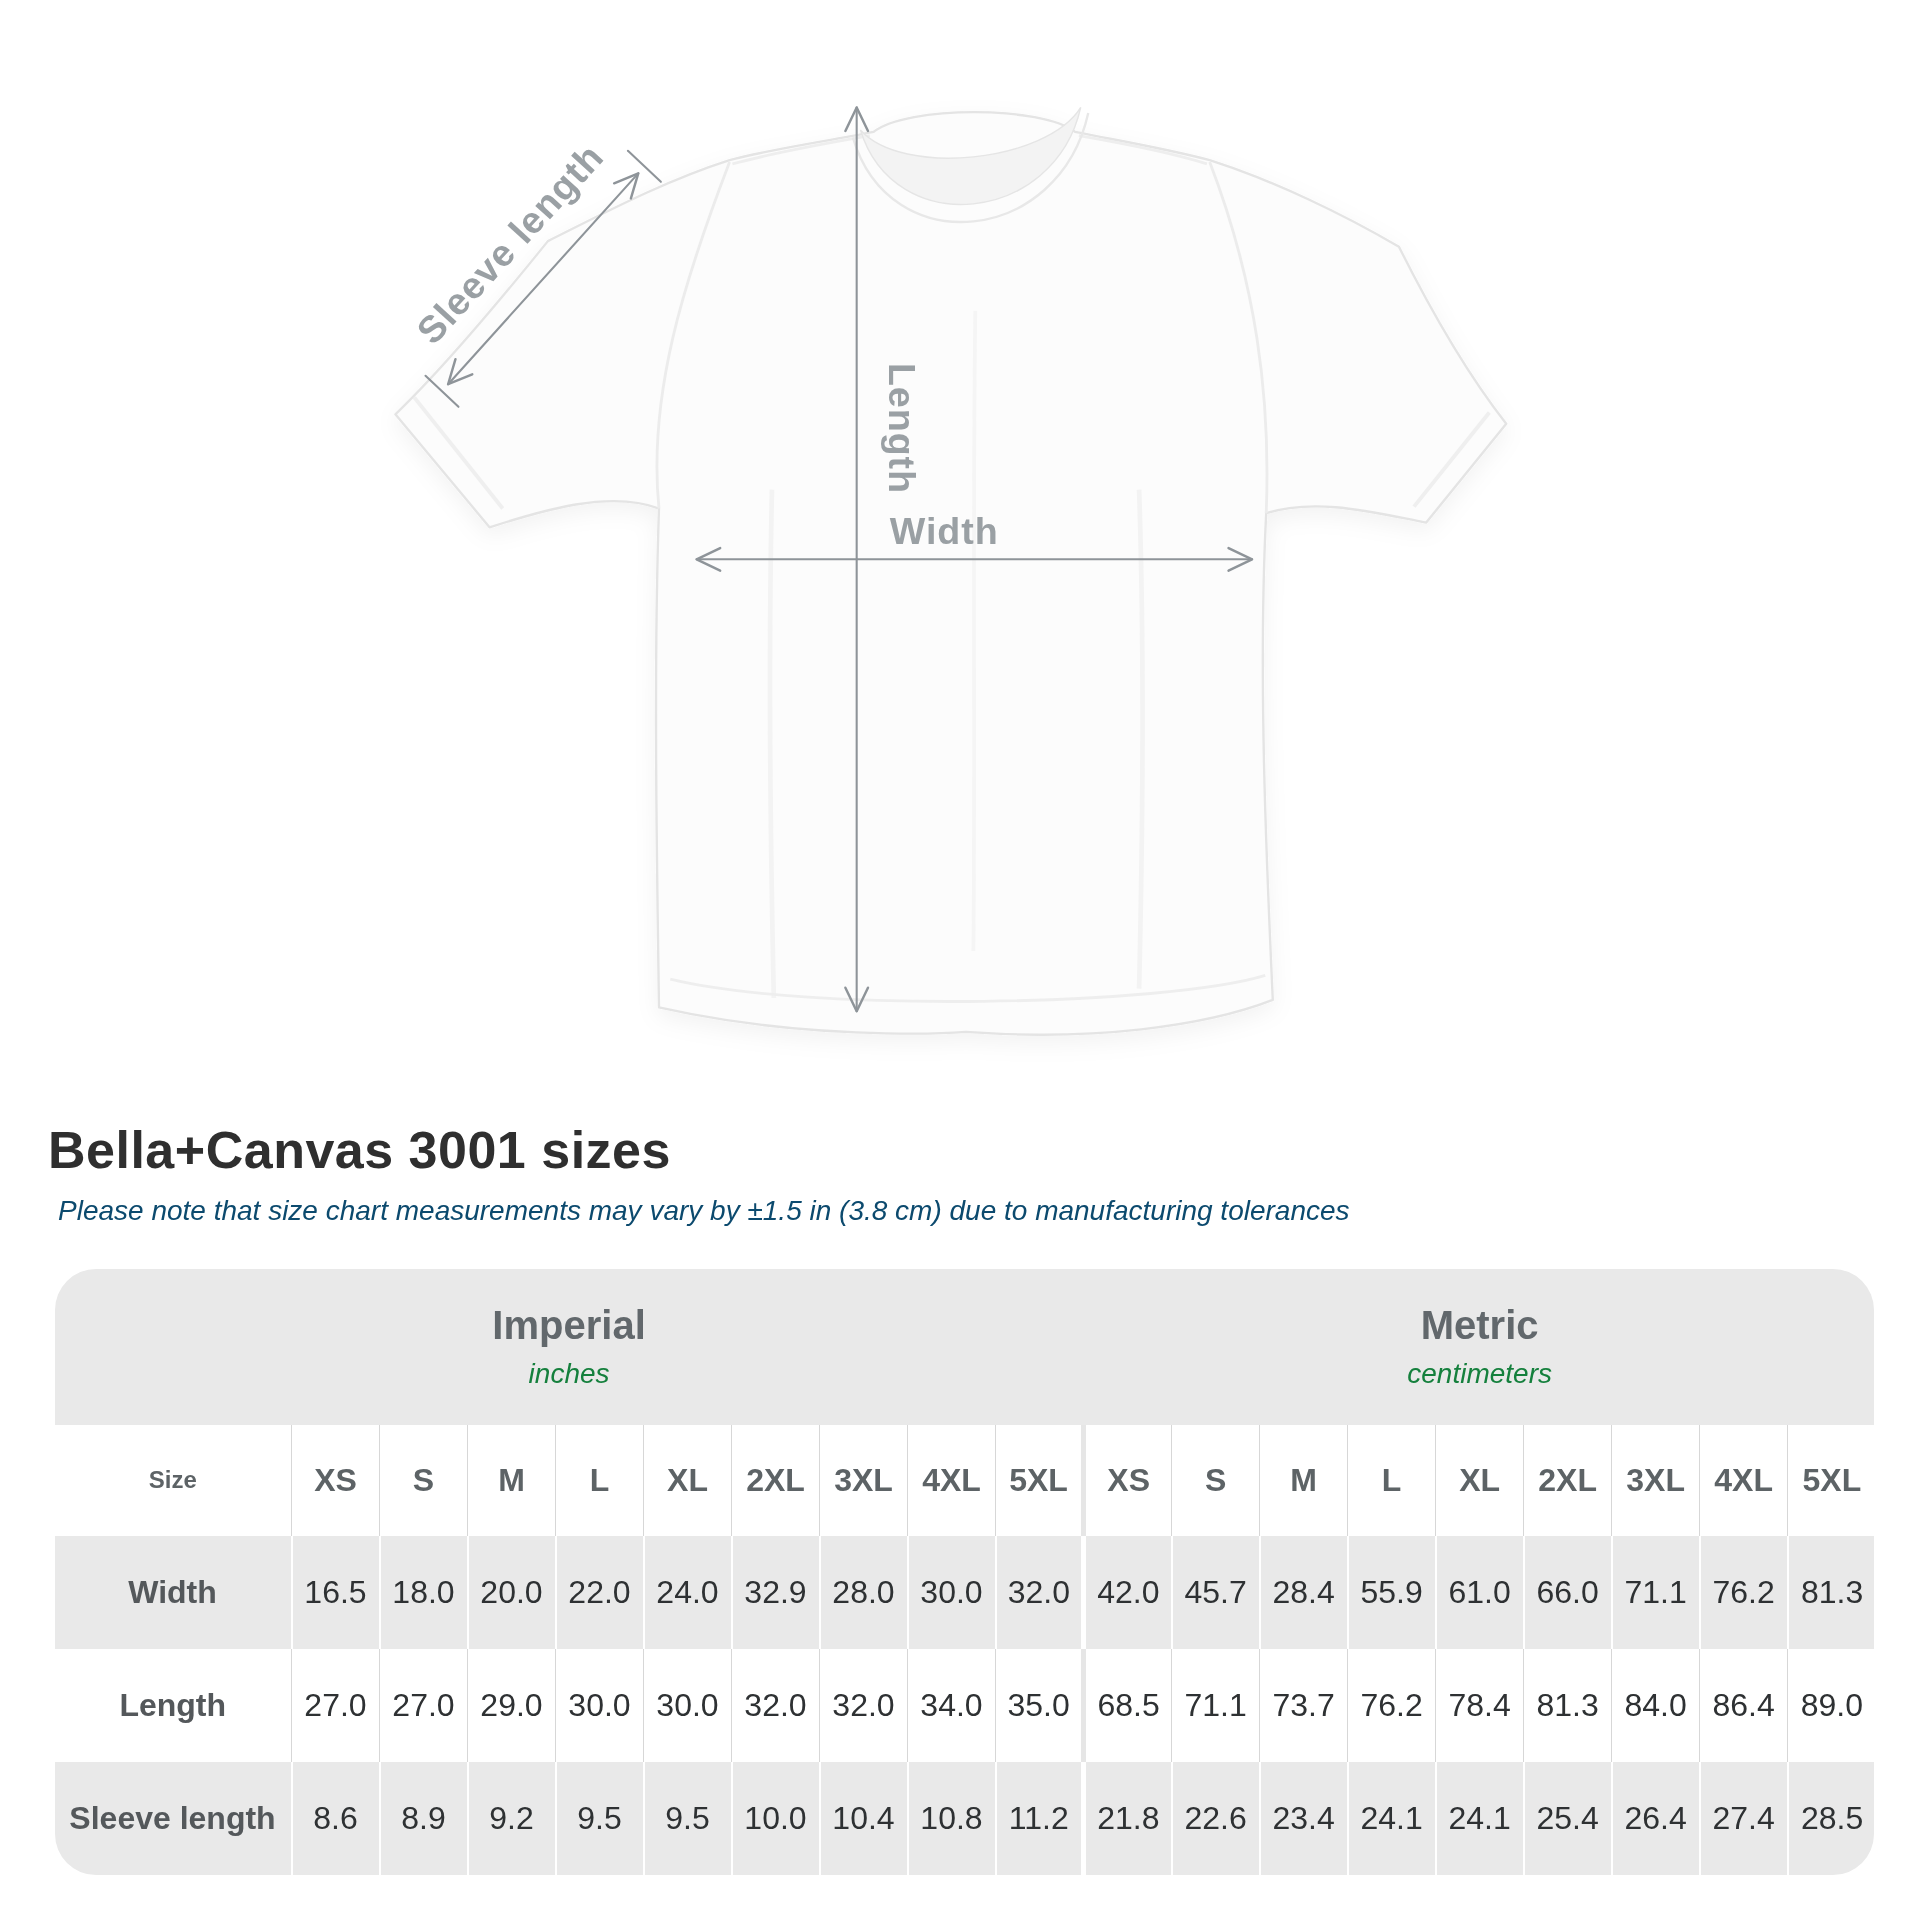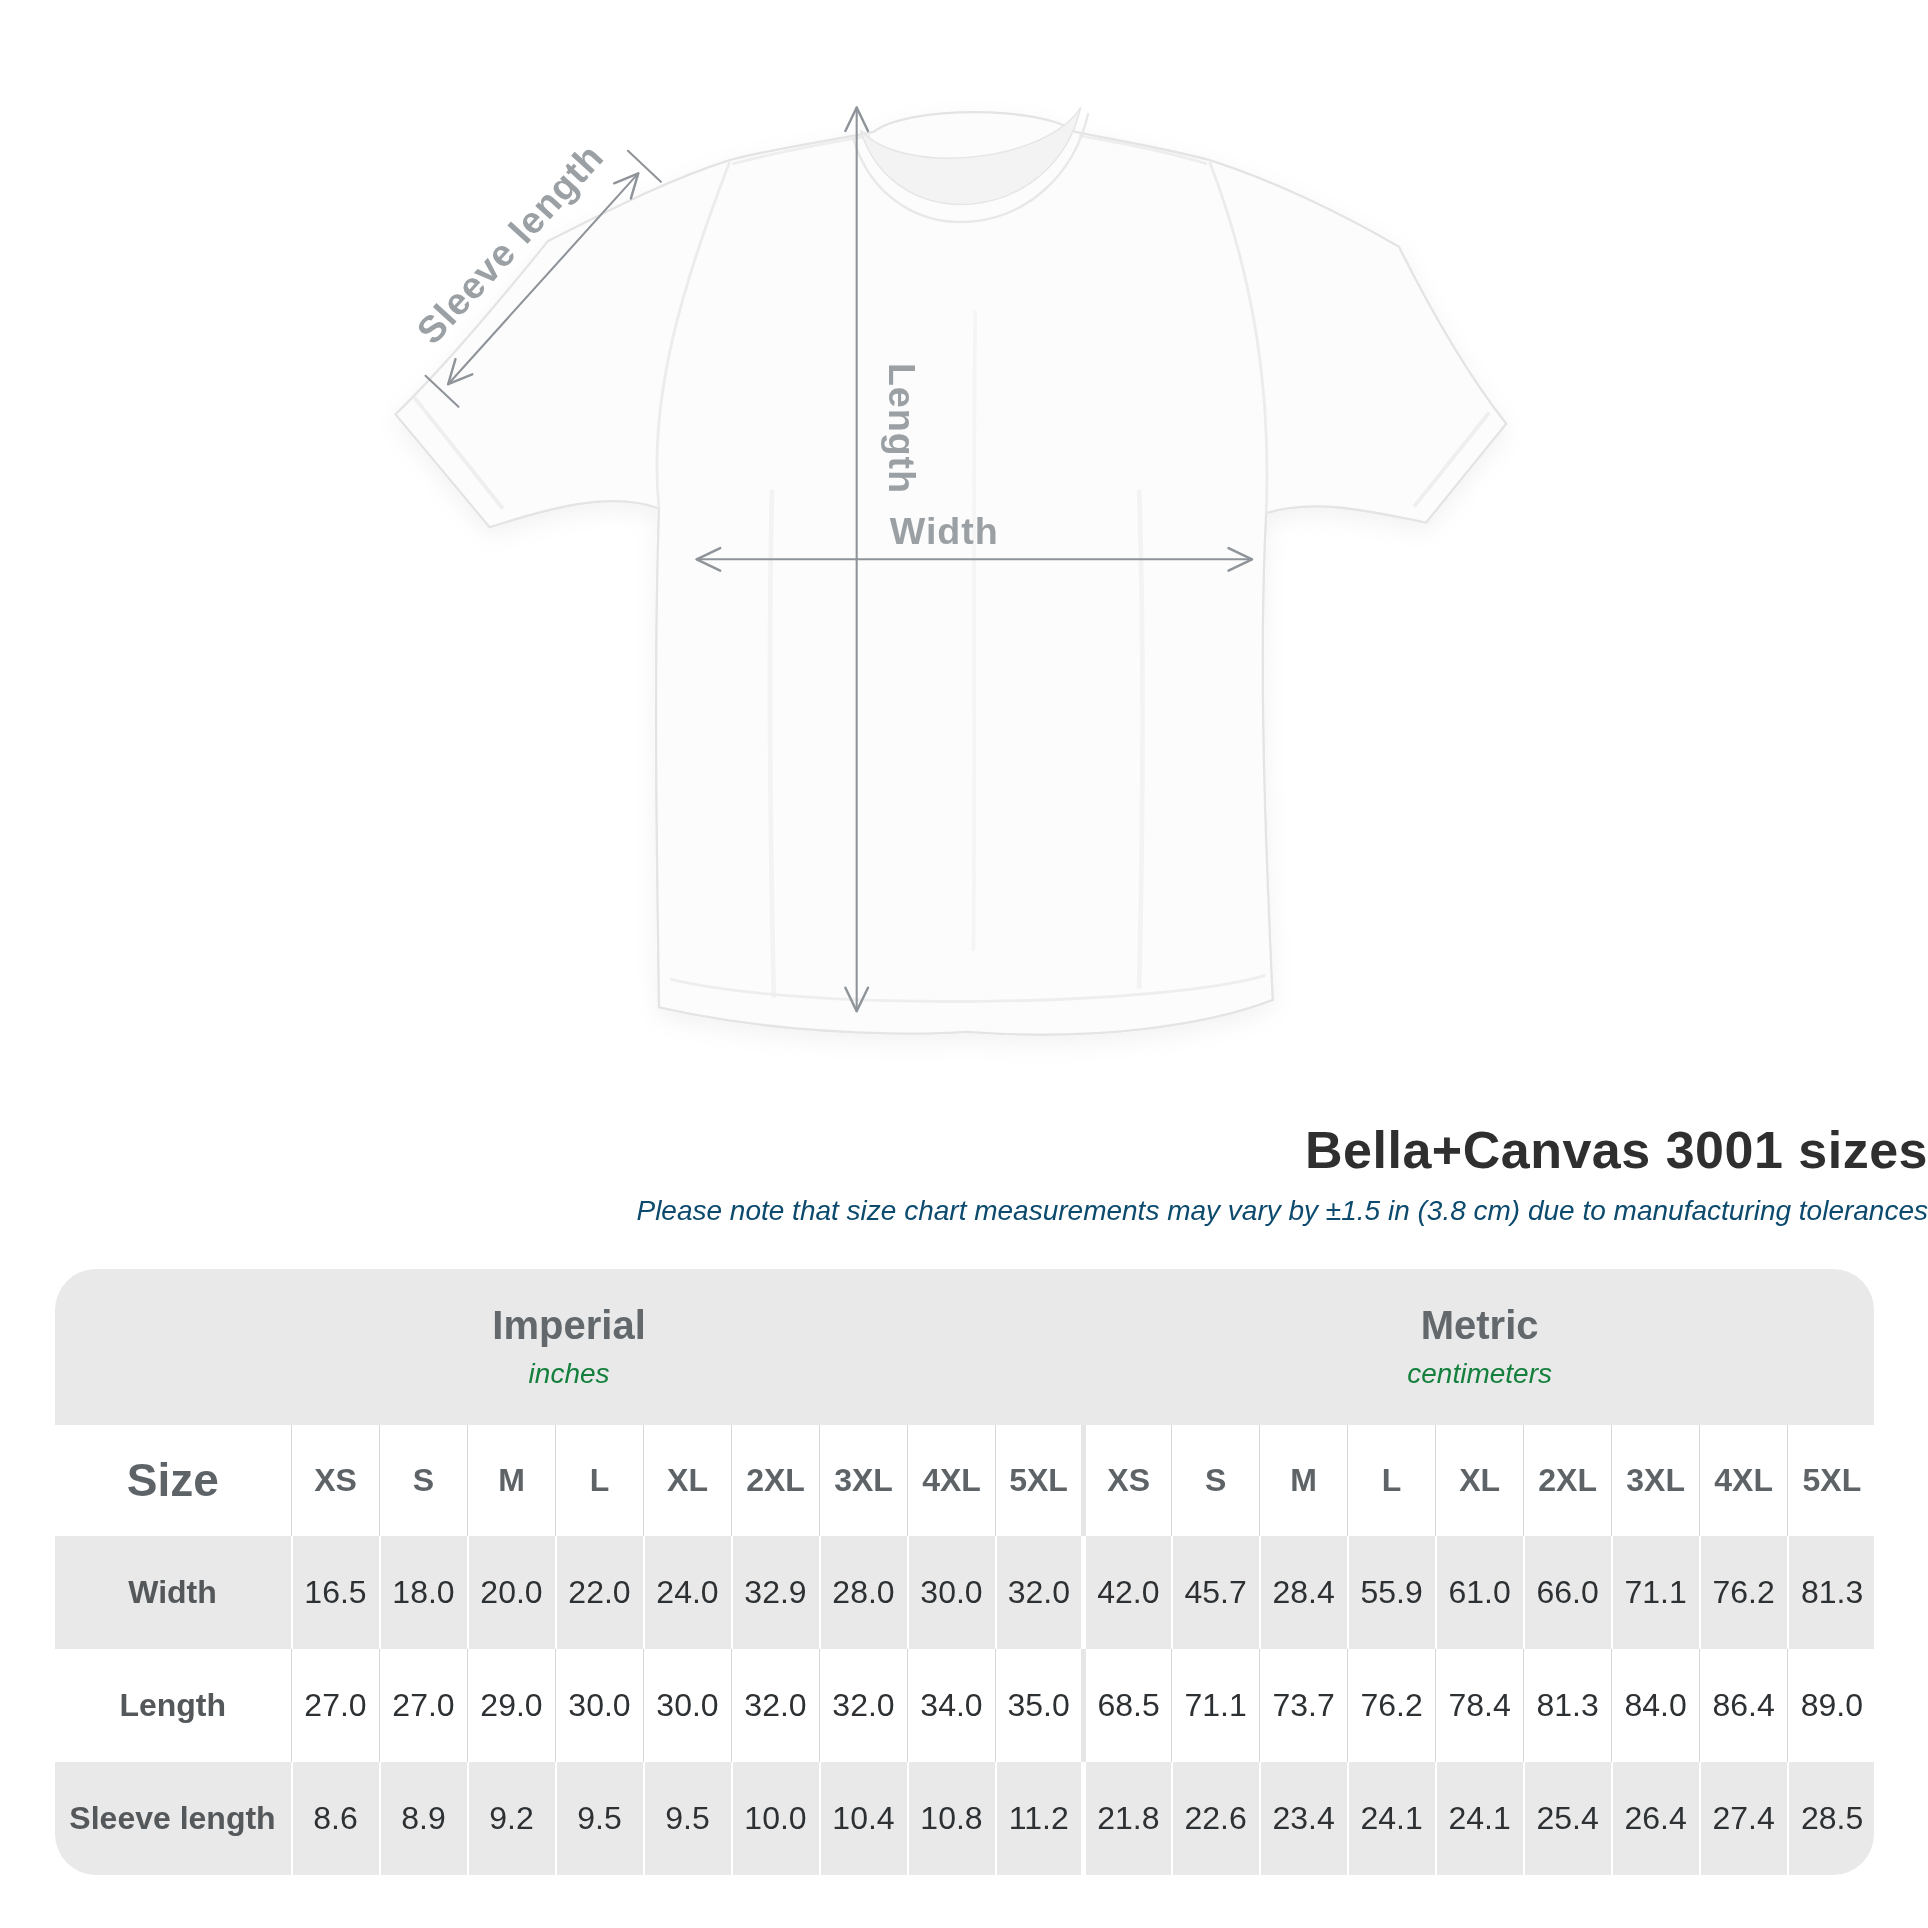--- a/index.html
+++ b/index.html
@@ -27,21 +27,22 @@
     font-family: "Liberation Sans", sans-serif;
   }
   .measure-label {
     font-size: 40px;
     font-weight: bold;
     letter-spacing: 1px;
   }
 
   
   .chart-header {
-    text-align: right;
+    text-align: left;
+    padding-left: 48px;
   }
   .chart-title {
     margin: 0;
     padding-top: 22.6px;
     font-size: 52px;
     font-weight: bold;
     color: #2f2f2f;
     letter-spacing: 0.5px;
   }
   .chart-subtitle {
@@ -87,21 +88,21 @@
     font-weight: normal;
   }
 
   tr.sizes-row th { height: 111px; }
   tr.data-row td  { height: 113px; }
 
   tr.row-white { background: #ffffff; }
   tr.row-gray  { background: transparent; }
 
   .size-col-header {
-    font-size: 46px;
+    font-size: 24px;
     font-weight: bold;
     color: #5d6366;
   }
   .size-letter {
     font-size: 32px;
     font-weight: bold;
     color: #5d6366;
   }
   .row-label {
     font-size: 32px;

